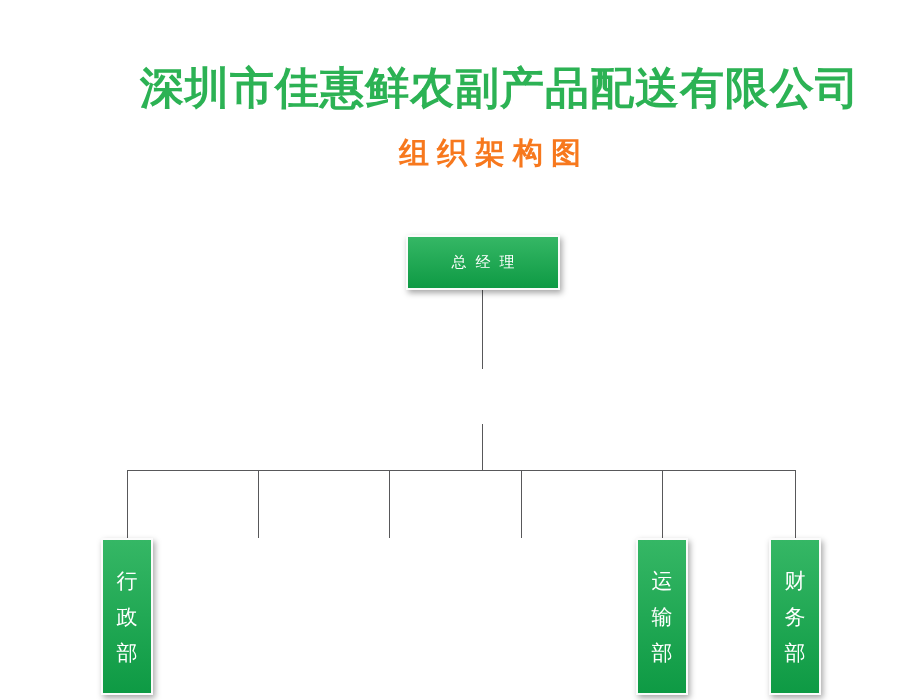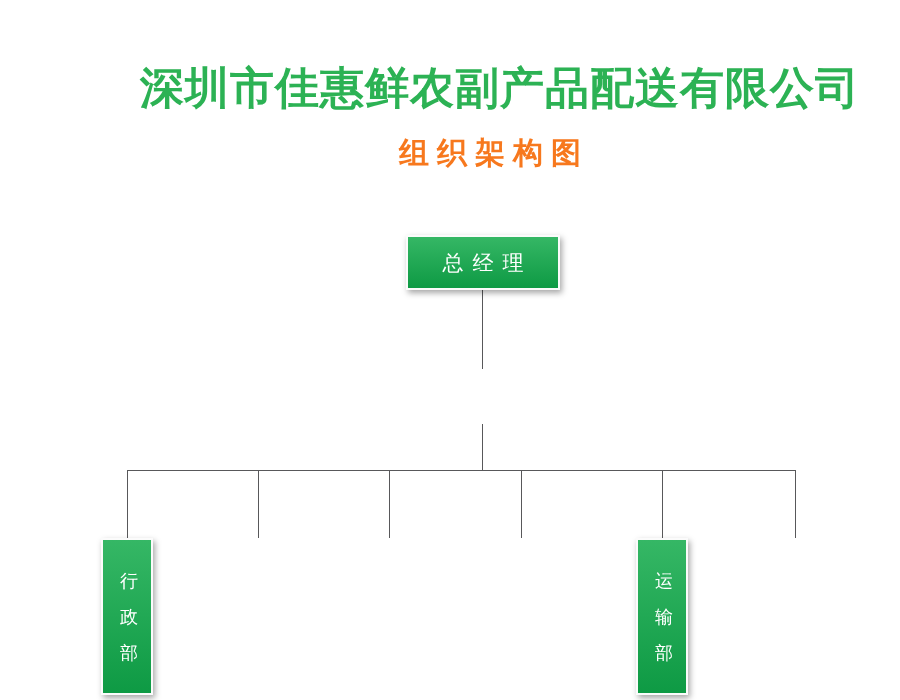--- a/index.html
+++ b/index.html
@@ -52,38 +52,38 @@
     display: flex;
     align-items: center;
     justify-content: center;
     background: linear-gradient(to bottom, var(--box-green-top), var(--box-green-bottom));
     border: 2px solid #fbfbfb;
     box-shadow: 2px 3px 6px rgba(0,0,0,0.35);
     color: var(--box-text);
   }
   .node-wide {
     width: 154px; height: 55px;
-    font-size: 21px;
+    font-size: 15px;
     letter-spacing: 9px;
     text-indent: 9px;
     white-space: nowrap;
     justify-content: center;
   }
   .node-root   { left: 374px; top: 203px; }
   .node-deputy { left: 374px; top: 337px; }
   .dept {
     top: 506px;
     width: 52px; height: 157px;
   }
   .vtext {
     display: block;
     width: 22px;
-    font-size: 18px;
+    font-size: 21px;
     line-height: 36px;
-    text-align: right;
+    text-align: center;
     word-break: break-all;
     white-space: normal;
   }
   .connector {
     position: absolute;
     background: var(--connector-gray);
   }
   .conn-v1  { left: 450px; top: 258px; width: 1px; height: 79px; }
   .conn-v2  { left: 450px; top: 392px; width: 1px; height: 46px; }
   .conn-h   { left: 95px;  top: 438px; width: 669px; height: 1px; }
@@ -110,14 +110,17 @@
   <div class="node node-wide node-root">
     <span>总经理</span>
   </div>
 
   <div class="node dept" style="left:69px">
     <span class="vtext">行政部</span>
   </div>
   <div class="node dept" style="left:604px">
     <span class="vtext">运输部</span>
   </div>
+  <div class="node dept" style="left:737px">
+    <span class="vtext">财务部</span>
+  </div>
 
 </div>
 
 </body></html>

